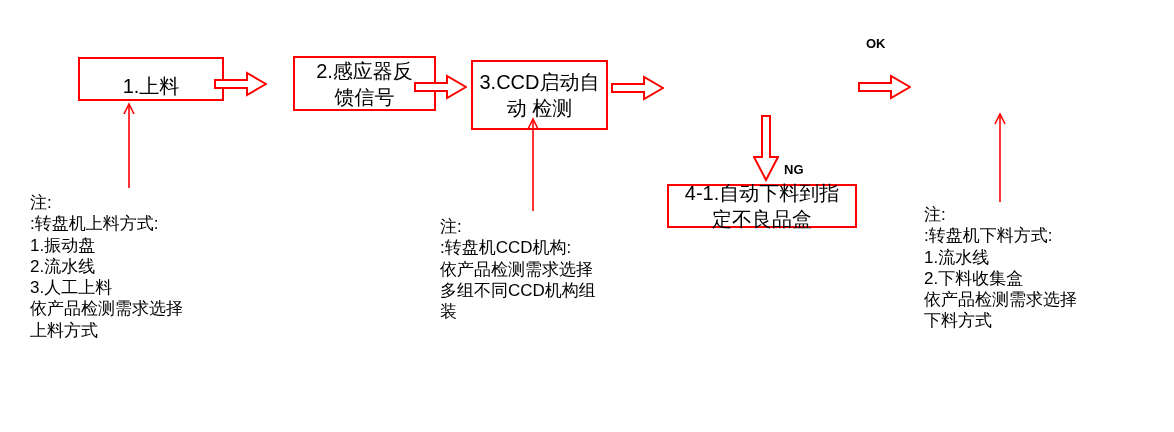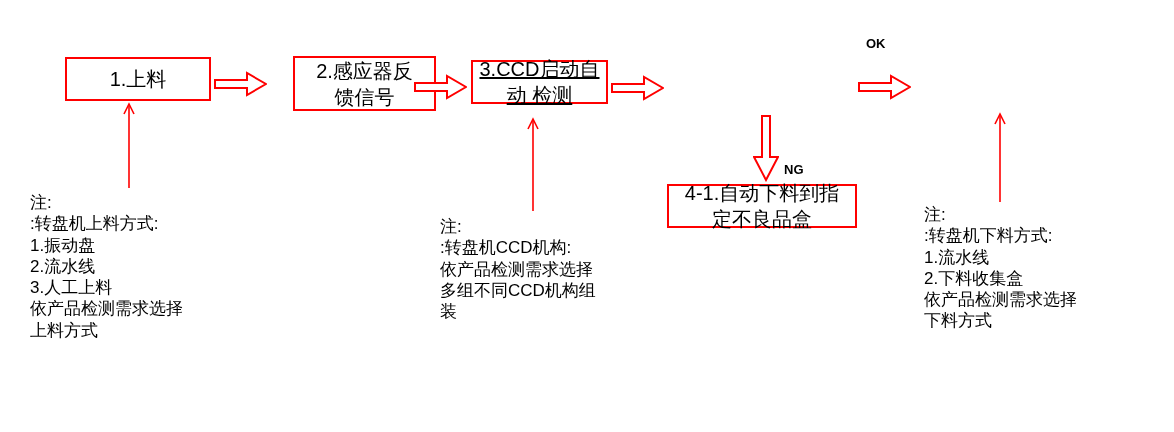--- a/index.html
+++ b/index.html
@@ -57,30 +57,30 @@
     fill: none;
     stroke: var(--accent, #ff0000);
     stroke-width: 1.6;
   }
 </style>
 </head>
 <body>
 
 <div class="canvas">
 
-  <div class="flow-box" style="left:65px; top:57px; width:146px; height:44px;">
+  <div class="flow-box" style="left:78px; top:57px; width:146px; height:44px;align-items:flex-end;">
     <span class="box-label">1.上料</span>
   </div>
 
   <div class="flow-box" style="left:250px; top:56px; width:143px; height:55px;margin-left:43px;">
     <span class="box-label">2.感应器反
 馈信号</span>
   </div>
 
-  <div class="flow-box" style="left:471px; top:60px; width:137px; height:44px;text-decoration:underline;">
+  <div class="flow-box" style="left:471px; top:60px; width:137px; height:70px;">
     <span class="box-label">3.CCD启动自
 动 检测</span>
   </div>
 
 
 
   <div class="flow-box" style="left:667px; top:184px; width:190px; height:44px;">
     <span class="box-label">4-1.自动下料到指
 定不良品盒</span>
   </div>

